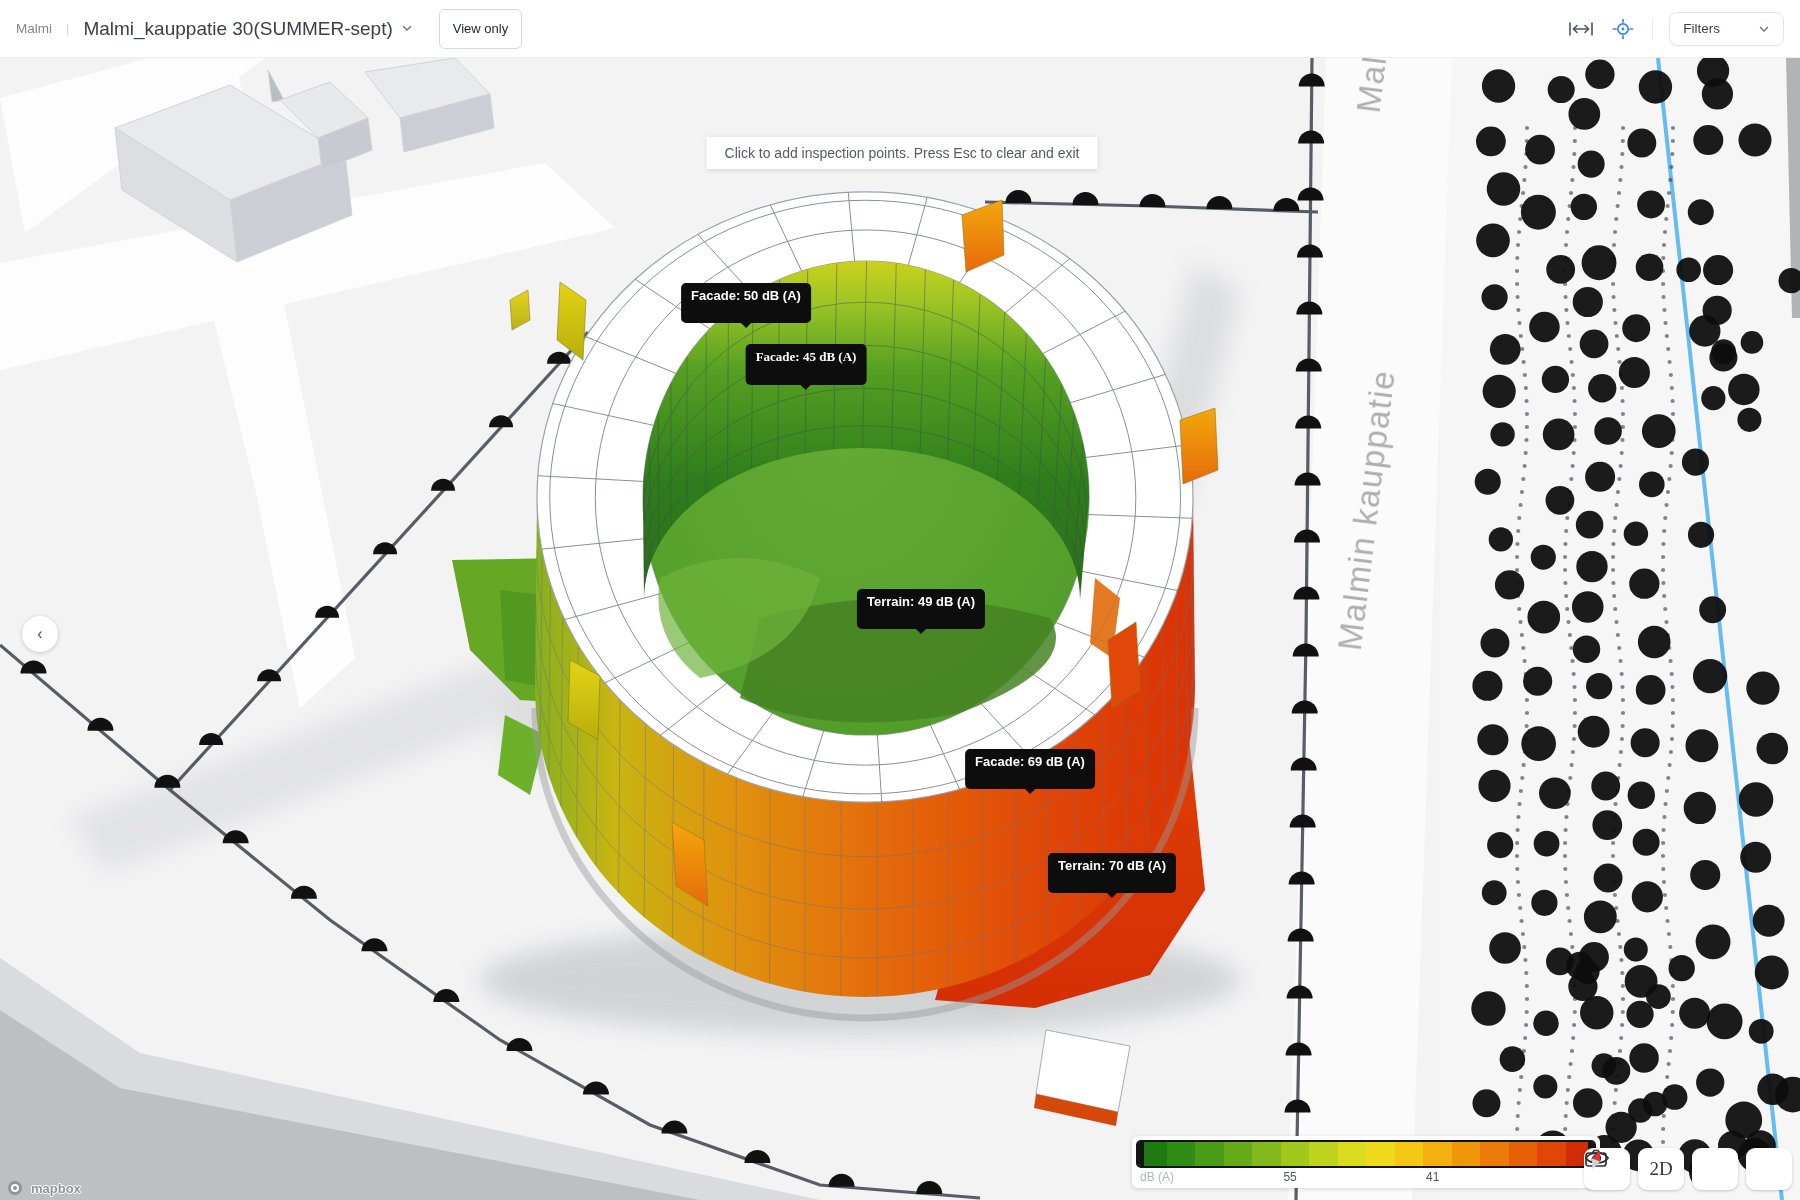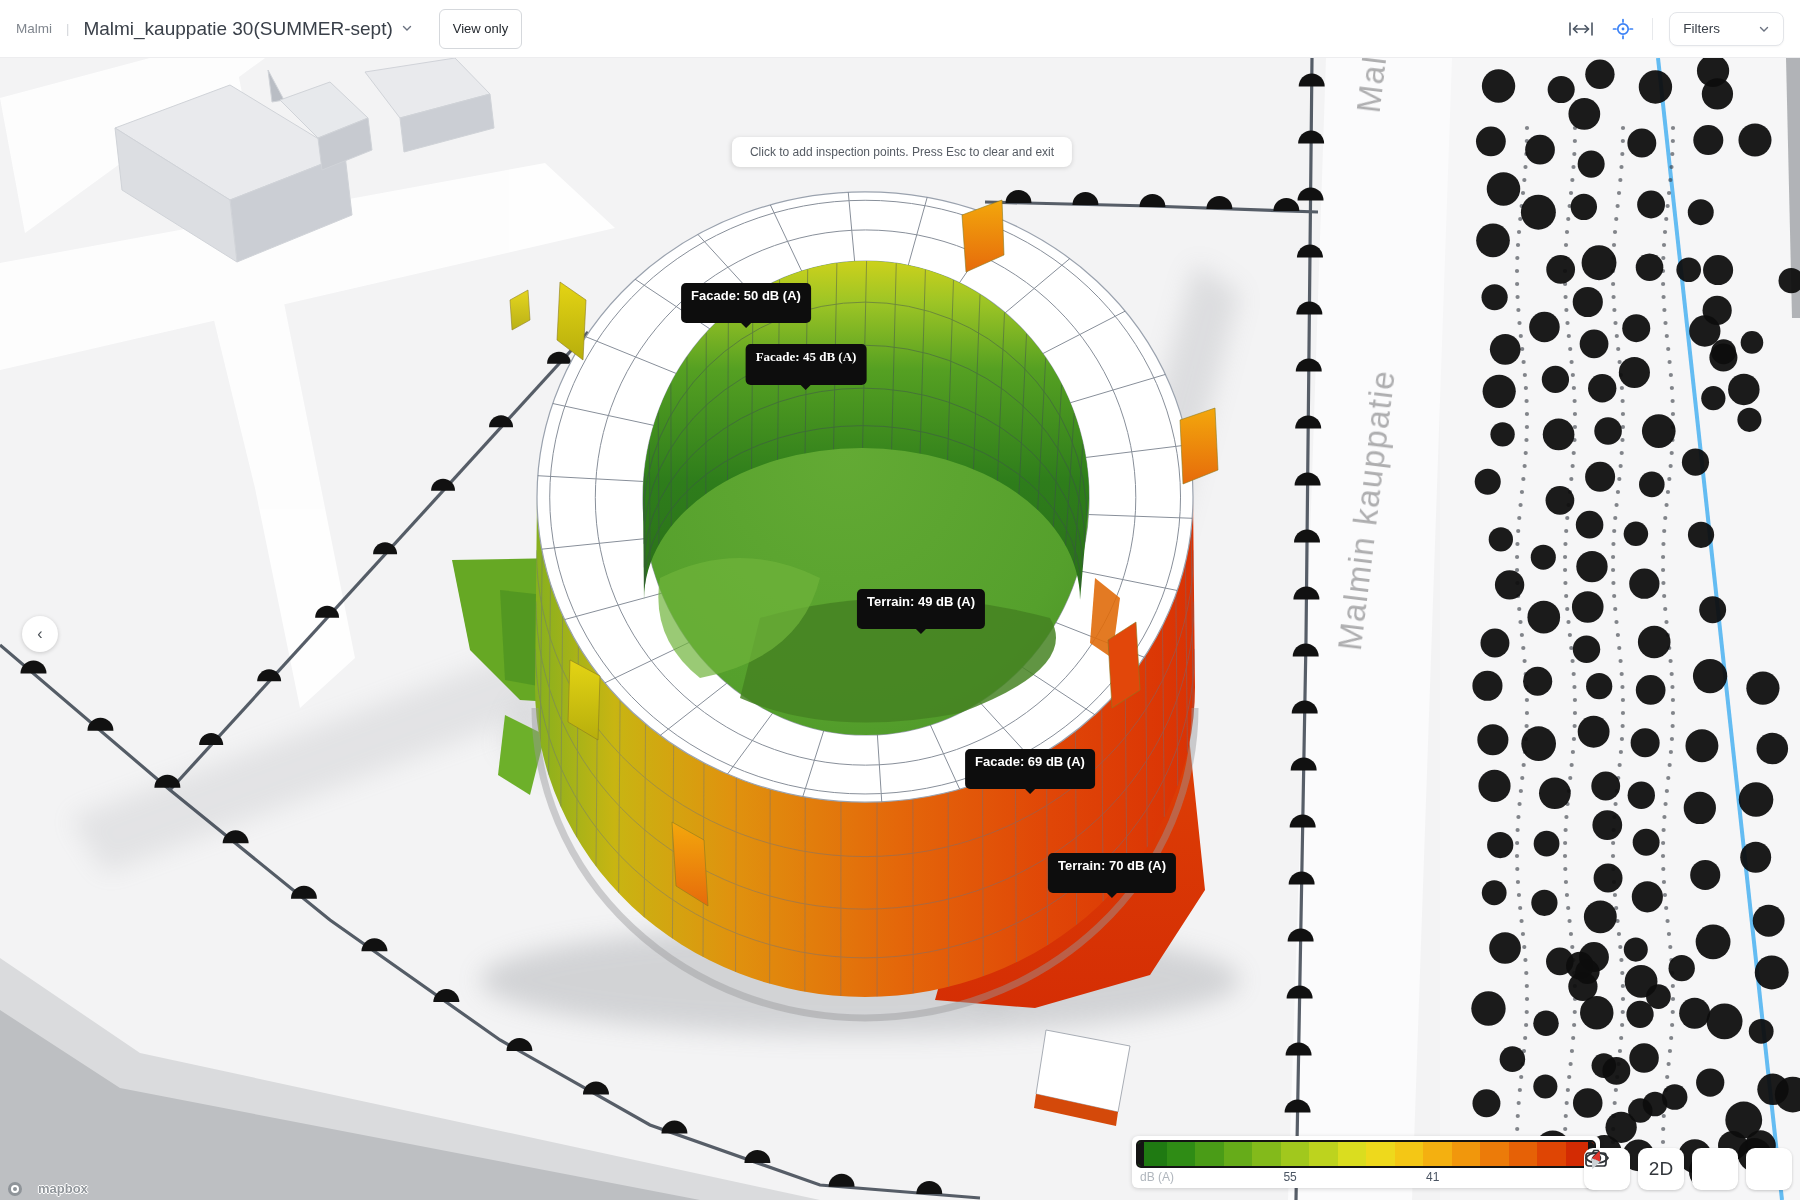--- a/index.html
+++ b/index.html
@@ -25,22 +25,22 @@
 
   
   .map{position:absolute;left:0;top:58px;width:1800px;height:1142px;overflow:hidden;background:#f3f3f4;}
   .map svg{position:absolute;left:0;top:0;}
 
   .street-label{position:absolute;color:#9b9b9d;opacity:.8;font-size:33px;font-weight:500;
                 letter-spacing:1.5px;white-space:nowrap;filter:blur(.4px);}
   .street-main{left:1367px;top:452px;transform:translate(-50%,-50%) rotate(-83deg);}
   .street-part{left:1372px;top:26px;transform:translate(-50%,-50%) rotate(-83deg);}
 
-  .tooltip{position:absolute;left:902px;top:79px;transform:translateX(-50%);background:#fff;border-radius:8px;
-           padding:8px 18px;font-size:12px;color:#555b63;box-shadow:0 1px 5px rgba(0,0,0,.14);white-space:nowrap;}
+  .tooltip{position:absolute;left:902px;top:79px;transform:translateX(-50%);background:#fff;border-radius:0;
+           padding:8px 18px;font-size:14px;color:#555b63;box-shadow:0 1px 5px rgba(0,0,0,.14);white-space:nowrap;}
 
   .pill{position:absolute;transform:translateX(-50%);background:#0d0d0d;color:#fff;font-size:13px;font-weight:bold;
         padding:5px 10px 20px;border-radius:5px;white-space:nowrap;}
   .pill:after{content:"";position:absolute;left:50%;bottom:-11px;transform:translateX(-50%);
               border:6px solid transparent;border-top:6px solid #0d0d0d;}
   .lbl1{left:746px;top:225px;} .lbl2{left:806px;top:286px;font-family:Liberation Serif, serif;} .lbl3{left:921px;top:531px;}
   .lbl4{left:1030px;top:691px;} .lbl5{left:1112px;top:795px;}
 
   .collapse{position:absolute;left:22px;top:558px;width:36px;height:36px;border-radius:50%;background:#fff;
             box-shadow:0 1px 4px rgba(0,0,0,.18);display:flex;align-items:center;justify-content:center;
@@ -53,23 +53,23 @@
   .legend-bar:before,.legend-bar:after{content:"";position:absolute;top:0;bottom:0;width:6px;background:#141414;}
   .legend-bar:before{left:0;border-radius:3px 0 0 3px;} .legend-bar:after{right:0;border-radius:0 3px 3px 0;}
   .legend-labels{position:relative;height:18px;font-size:12px;color:#4b5563;}
   .legend-unit{position:absolute;left:4px;top:2px;color:#b0b6bd;}
   .legend-tick{position:absolute;top:2px;transform:translateX(-50%);}
 
   
   .map-btns{position:absolute;right:8px;bottom:10px;display:flex;gap:8px;}
   .mbtn{width:46px;height:42px;background:#fff;border-radius:9px;box-shadow:0 1px 3px rgba(0,0,0,.2);
         display:flex;align-items:center;justify-content:center;cursor:pointer;}
-  .mbtn-2d{font-size:19px;color:#33373c;}
-
-  .attrib{position:absolute;left:8px;bottom:4px;display:flex;align-items:center;gap:16px;
+  .mbtn-2d{font-size:19px;color:#33373c;font-family:Liberation Serif, serif;}
+
+  .attrib{position:absolute;left:8px;bottom:4px;display:flex;gap:9px;
           font-size:13px;font-weight:bold;color:#8f9499;
           text-shadow:-1px 0 #fff,1px 0 #fff,0 -1px #fff,0 1px #fff;}
   .attrib .logo{width:14px;height:14px;border-radius:50%;border:3px solid #8f9499;box-sizing:border-box;
                 background:#fff;position:relative;}
   .attrib .logo:after{content:"";position:absolute;left:2px;top:2px;width:4px;height:4px;border-radius:50%;background:#8f9499;}
 </style>
 </head>
 <body>
 
 <div class="stage">

